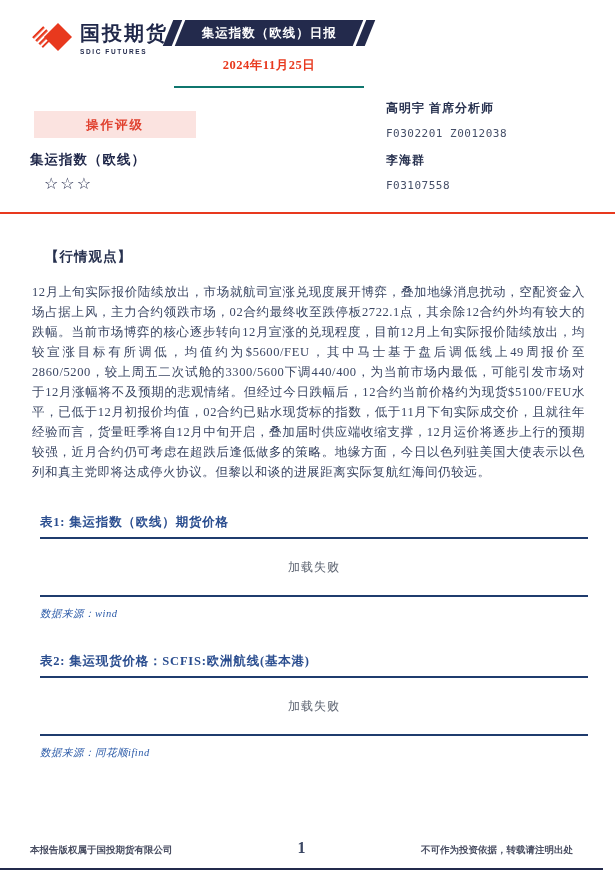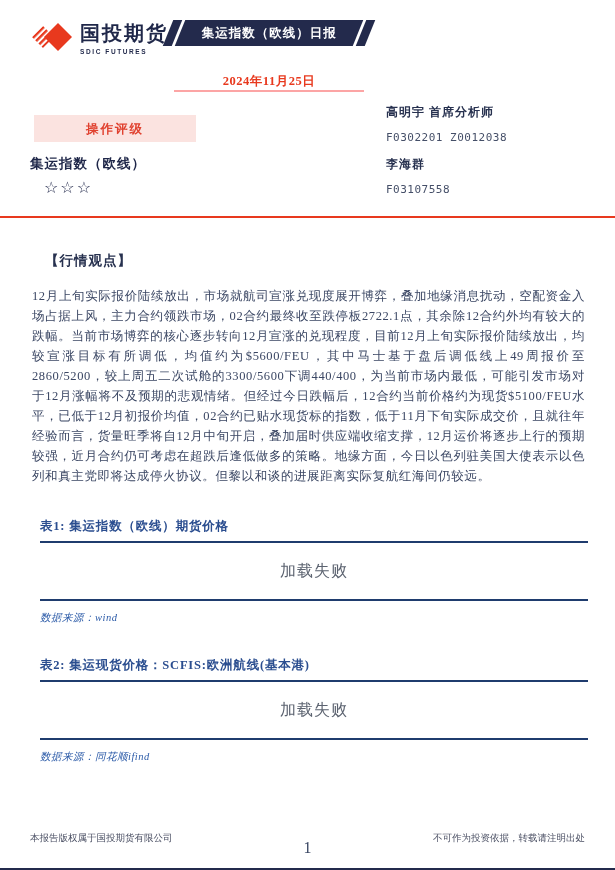--- a/index.html
+++ b/index.html
@@ -20,22 +20,22 @@
   .logo-text .en { font-size:6.5px; font-weight:bold; color:#1f2749; letter-spacing:1.6px;
                    font-family:"Liberation Sans",sans-serif; margin-top:1px; }
 
   .header-right { width:202px; display:flex; flex-direction:column; align-items:center; }
   .badge-wrap { display:flex; align-items:stretch; gap:3px; height:26px; width:100%; }
   .badge-slash { width:9px; background:#232a4c; transform:skewX(-22deg); }
   .badge-main { flex:1; background:#232a4c; transform:skewX(-22deg);
                 display:flex; align-items:center; justify-content:center; }
   .badge-main span { transform:skewX(22deg); color:#ffffff; font-weight:bold;
                      font-size:12.5px; letter-spacing:1px; white-space:nowrap; }
-  .date-block { margin-top:25px; width:190px; text-align:center;
-                border-bottom:2px solid #fca5a5; padding-bottom:0; }
+  .date-block { margin-top:9px; width:190px; text-align:center;
+                border-bottom:2px solid #0f766e; padding-bottom:12px; }
   .date-block span { color:#e8391e; font-weight:bold; font-size:12.5px; letter-spacing:.5px; }
 
   
   .info-row { display:flex; justify-content:space-between; padding:12px 27px 0 30px;align-items:center; }
   .rating-col { width:300px; }
   .rating-box { width:162px; background:#fbe3e0; text-align:center; padding:4px 0;
                 margin-left:4px; }
   .rating-box span { color:#e0402e; font-weight:bold; font-size:12.5px; letter-spacing:2px; }
   .product-name { margin-top:13px; font-weight:bold; font-size:13.5px; color:#1f2749;
                   letter-spacing:1px; }
@@ -58,27 +58,27 @@
                    margin-left:13px; margin-bottom:16px; }
   .viewpoint { font-size:12.5px; line-height:20px; text-align:justify; color:#3a4663;
                letter-spacing:.6px; }
 
   
   .table-block { padding:0 27px 0 40px; margin-top:32px; }
   .table-title { color:#2a4d8f; font-weight:bold; font-size:12.5px; letter-spacing:.8px;
                  margin-bottom:6px; }
   .table-rule { border-top:2px solid #1f3c6e; }
   .table-body { height:56px; display:flex; align-items:center; justify-content:center; }
-  .load-fail { color:#5c6370; font-size:16px; letter-spacing:1px; }
+  .load-fail { color:#5c6370; font-size:12px; letter-spacing:1px; }
   .table-source { margin-top:10px; color:#2c5ba8; font-style:italic; font-size:10.5px;
                   letter-spacing:.5px; }
 
   
-  .footer { position:absolute; left:0; right:0; bottom:0; border-bottom:2.5px solid #232a4c;
-            padding:0 30px 23px 30px; }
+  .footer { position:absolute; left:0; right:12px; bottom:0; border-bottom:2.5px solid #232a4c;
+            padding:0 30px 11px 30px;font-weight:bold; }
   .footer-row { display:flex; justify-content:space-between; align-items:flex-end;
                 font-family:"Liberation Sans",sans-serif; font-size:9.5px; color:#4a4f63; }
   .footer-page { position:absolute; left:50%; transform:translateX(-50%); bottom:11px; }
 </style>
 </head>
 <body>
 
 <div class="page">
 
   <div class="header">

